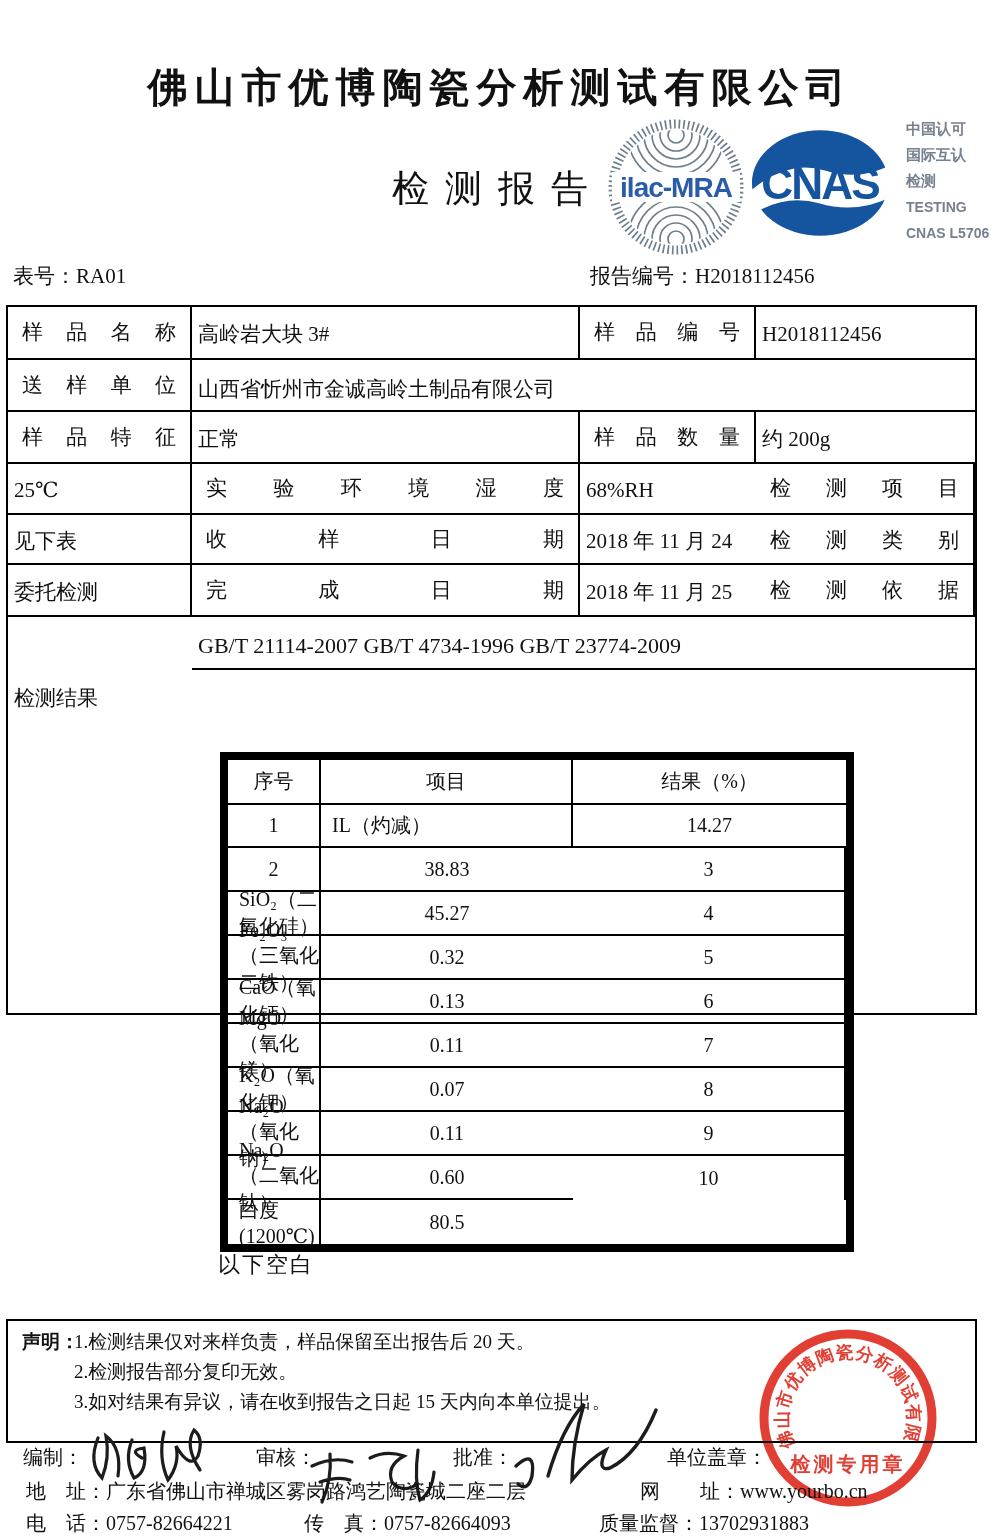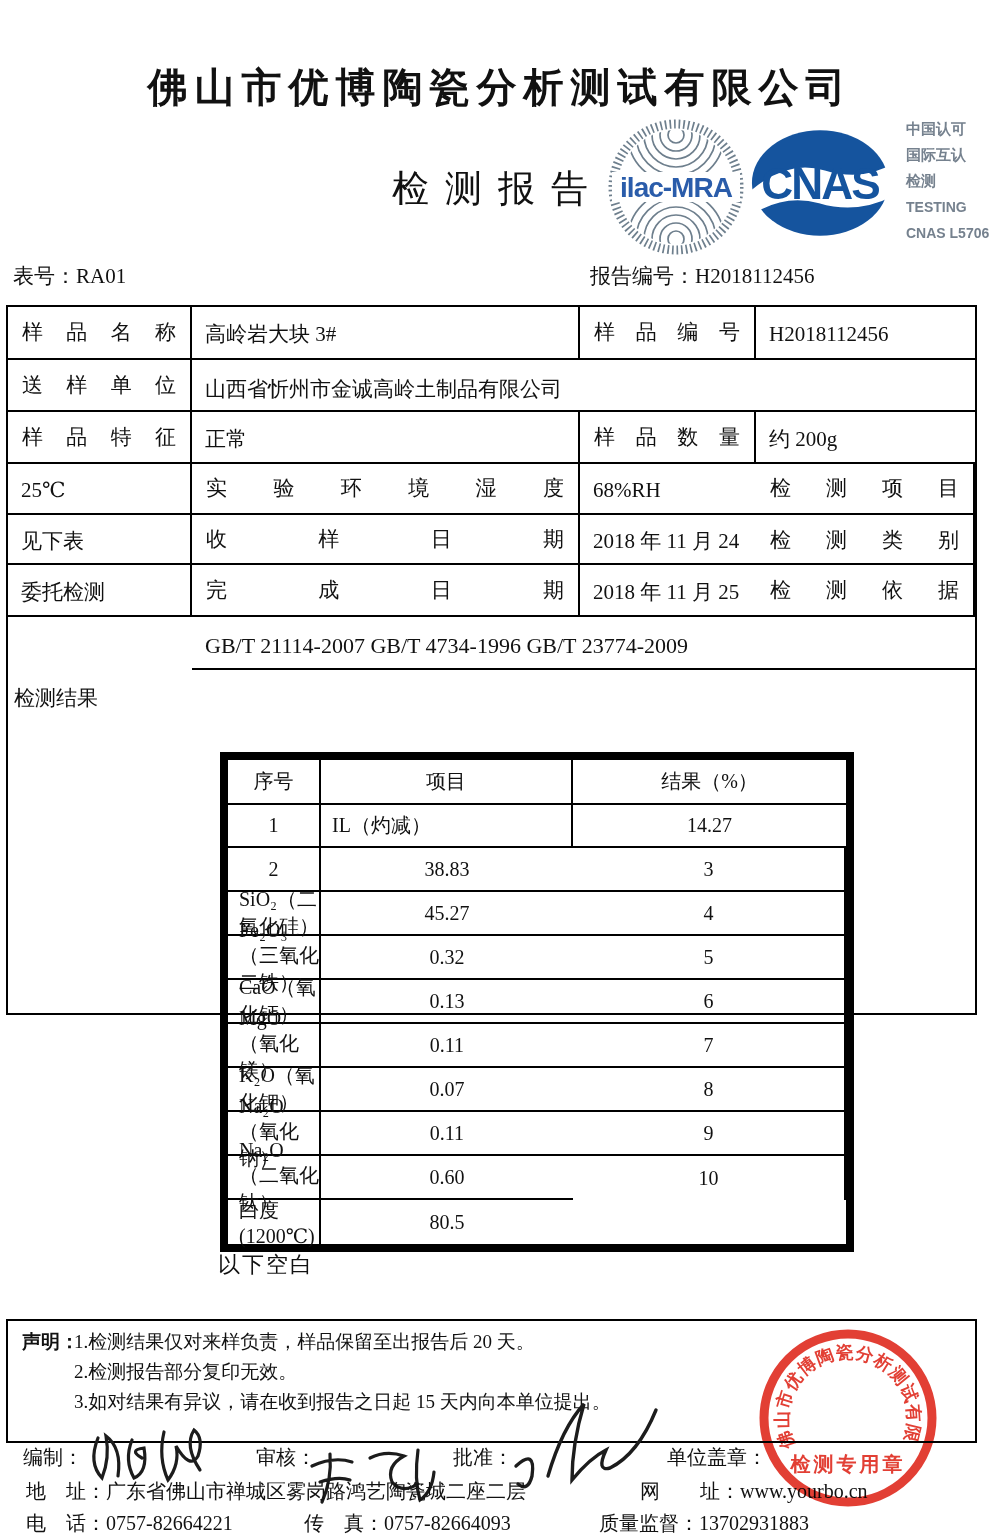--- a/index.html
+++ b/index.html
@@ -16,21 +16,21 @@
   
   .formno-line{left:13px;top:262px;font-size:21px;}
   .reportno-line{left:590px;top:262px;font-size:21px;}
   
   .info-table{left:6px;top:305px;width:971px;height:710px;border:2px solid #000;box-sizing:border-box;
       display:grid;grid-template-columns:184px 388px 176px 1fr;
       grid-template-rows:53px 52px 52px 51px 50px 52px 53px 1fr;}
   .cell{border-right:2px solid #000;border-bottom:2px solid #000;box-sizing:border-box;
       font-size:21px;display:block;overflow:hidden;}
   .lbl{padding:0 14px;text-align:justify;text-align-last:justify;text-justify:inter-character;}
-  .val{padding-left:13px;}
+  .val{padding-left:6px;}
   .last-col{border-right:none;}
   .span3{grid-column:2 / 5;border-right:none;}
   .bigcell{grid-column:1 / 5;border-right:none;border-bottom:none;}
   .results-label{left:14px;top:684px;font-size:21px;}
   
   .res-table{left:220px;top:752px;width:634px;border:8px solid #000000;box-sizing:border-box;
       display:grid;grid-template-columns:93px 252px 1fr;grid-auto-rows:44px;}
   .res-table .hd{height:45px;}
   .rcell{border-right:2px solid #000;border-bottom:2px solid #000;box-sizing:border-box;font-size:20px;
       display:flex;align-items:center;justify-content:center;}

